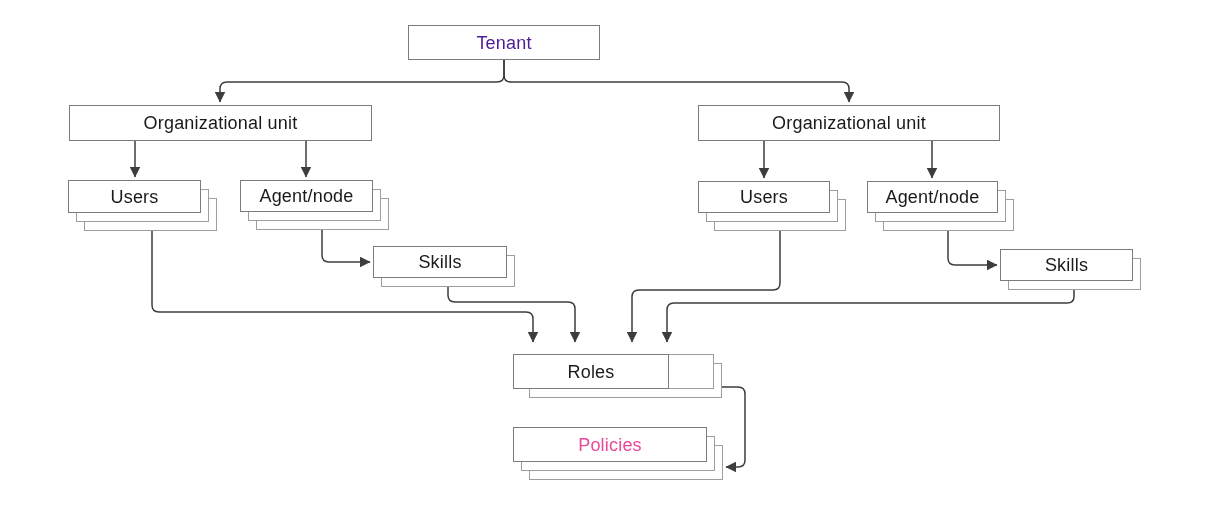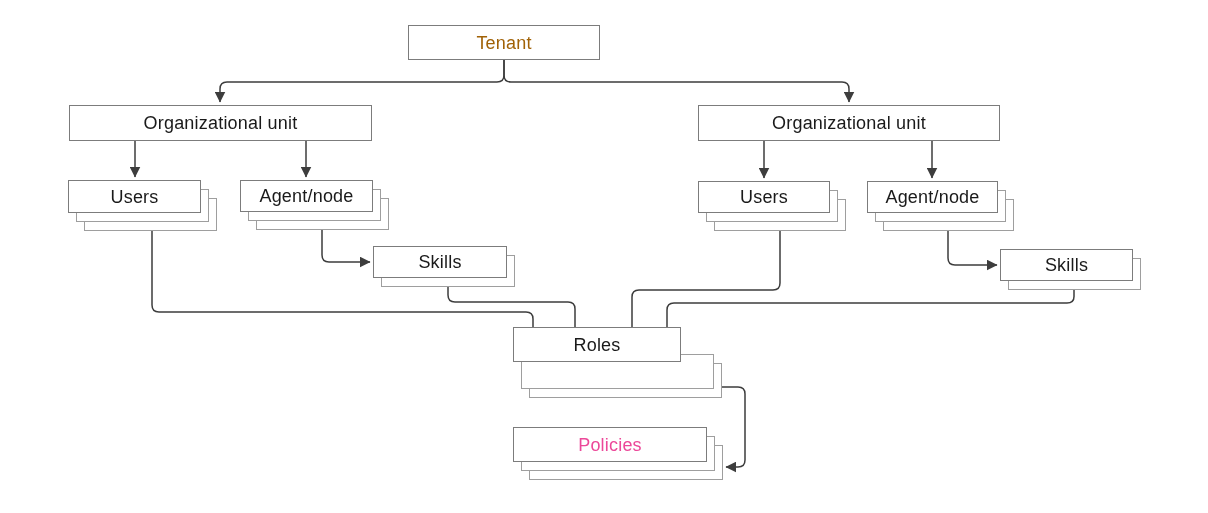--- a/index.html
+++ b/index.html
@@ -63,21 +63,21 @@
         <path d="M 948 231 L 948 258 Q 948 265 955 265 L 997 265" fill="none" stroke="#3d3d3d" stroke-width="1.5" stroke-linejoin="round" marker-end="url(#arrow)"></path>
         <path d="M 152 231 L 152 305 Q 152 312 159 312 L 526 312 Q 533 312 533 319 L 533 342" fill="none" stroke="#3d3d3d" stroke-width="1.5" stroke-linejoin="round" marker-end="url(#arrow)"></path>
         <path d="M 448 287 L 448 295 Q 448 302 455 302 L 568 302 Q 575 302 575 309 L 575 342" fill="none" stroke="#3d3d3d" stroke-width="1.5" stroke-linejoin="round" marker-end="url(#arrow)"></path>
         <path d="M 780 231 L 780 283 Q 780 290 773 290 L 639 290 Q 632 290 632 297 L 632 342" fill="none" stroke="#3d3d3d" stroke-width="1.5" stroke-linejoin="round" marker-end="url(#arrow)"></path>
         <path d="M 1074 290 L 1074 296.5 Q 1074 303 1067 303 L 674 303 Q 667 303 667 310 L 667 342" fill="none" stroke="#3d3d3d" stroke-width="1.5" stroke-linejoin="round" marker-end="url(#arrow)"></path>
         <path d="M 722 387 L 738 387 Q 745 387 745 394 L 745 460 Q 745 467 738 467 L 726 467" fill="none" stroke="#3d3d3d" stroke-width="1.5" stroke-linejoin="round" marker-end="url(#arrow)"></path>
       </g>
   </svg>
 
 <div class="node-layer node-main" style="left: 408px; top: 25px; width: 192px; height: 35px; border-color: rgb(124, 124, 124); background: rgb(255, 255, 255);">
-      <span class="node-label" style="color: #a16207;">Tenant</span>
+      <span class="node-label" style="color: #4c1d95;">Tenant</span>
     </div>
     <div class="node-layer node-main" style="left: 69px; top: 105px; width: 303px; height: 36px; border-color: rgb(124, 124, 124); background: rgb(255, 255, 255);">
       <span class="node-label" style="color: rgb(26, 26, 26);">Organizational unit</span>
     </div>
     <div class="node-layer" style="left: 84px; top: 198px; width: 133px; height: 33px; border-color: rgb(158, 158, 158); background: rgb(255, 255, 255);"></div>
     <div class="node-layer" style="left: 76px; top: 189px; width: 133px; height: 33px; border-color: rgb(158, 158, 158); background: rgb(255, 255, 255);"></div>
     <div class="node-layer node-main" style="left: 68px; top: 180px; width: 133px; height: 33px; border-color: rgb(124, 124, 124); background: rgb(255, 255, 255);">
       <span class="node-label" style="color: rgb(26, 26, 26);">Users</span>
     </div>
     <div class="node-layer" style="left: 256px; top: 198px; width: 133px; height: 32px; border-color: rgb(158, 158, 158); background: rgb(255, 255, 255);"></div>
@@ -101,21 +101,21 @@
     <div class="node-layer" style="left: 875px; top: 190px; width: 131px; height: 32px; border-color: rgb(158, 158, 158); background: rgb(255, 255, 255);"></div>
     <div class="node-layer node-main" style="left: 867px; top: 181px; width: 131px; height: 32px; border-color: rgb(124, 124, 124); background: rgb(255, 255, 255);">
       <span class="node-label" style="color: rgb(26, 26, 26);">Agent/node</span>
     </div>
     <div class="node-layer" style="left: 1008px; top: 258px; width: 133px; height: 32px; border-color: rgb(158, 158, 158); background: rgb(255, 255, 255);"></div>
     <div class="node-layer node-main" style="left: 1000px; top: 249px; width: 133px; height: 32px; border-color: rgb(124, 124, 124); background: rgb(255, 255, 255);">
       <span class="node-label" style="color: rgb(26, 26, 26);">Skills</span>
     </div>
     <div class="node-layer" style="left: 529px; top: 363px; width: 193px; height: 35px; border-color: rgb(158, 158, 158); background: rgb(255, 255, 255);"></div>
     <div class="node-layer" style="left: 521px; top: 354px; width: 193px; height: 35px; border-color: rgb(158, 158, 158); background: rgb(255, 255, 255);"></div>
-    <div class="node-layer node-main" style="left: 513px; top: 327px; width: 168px; height: 35px; border-color: rgb(124, 124, 124); background: rgb(255, 255, 255);">
+    <div class="node-layer node-main" style="left: 513px; top: 354px; width: 156px; height: 35px; border-color: rgb(124, 124, 124); background: rgb(255, 255, 255);">
       <span class="node-label" style="color: rgb(26, 26, 26);">Roles</span>
     </div>
     <div class="node-layer" style="left: 529px; top: 445px; width: 194px; height: 35px; border-color: rgb(158, 158, 158); background: rgb(255, 255, 255);"></div>
     <div class="node-layer" style="left: 521px; top: 436px; width: 194px; height: 35px; border-color: rgb(158, 158, 158); background: rgb(255, 255, 255);"></div>
     <div class="node-layer node-main" style="left: 513px; top: 427px; width: 194px; height: 35px; border-color: rgb(124, 124, 124); background: rgb(255, 255, 255);">
       <span class="node-label" style="color: #ec4899;">Policies</span>
     </div>
   </div>
 
 </body></html>

